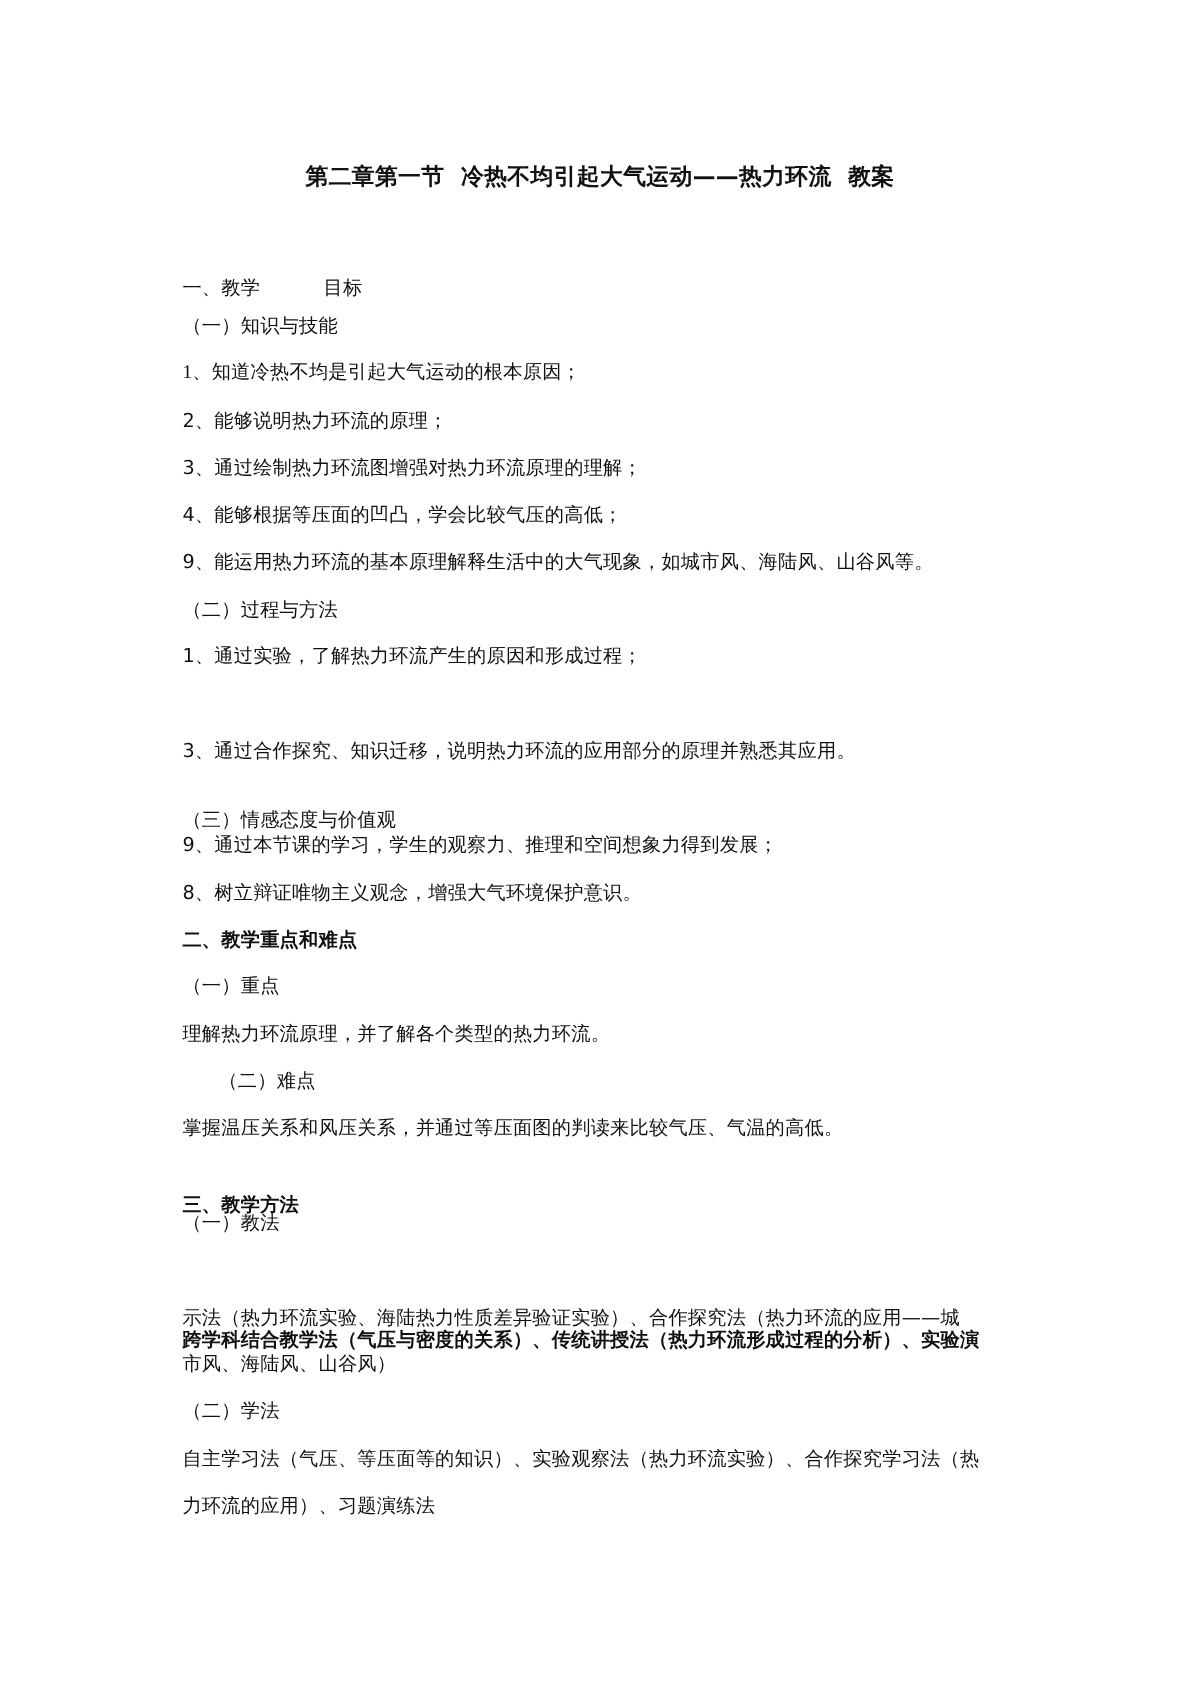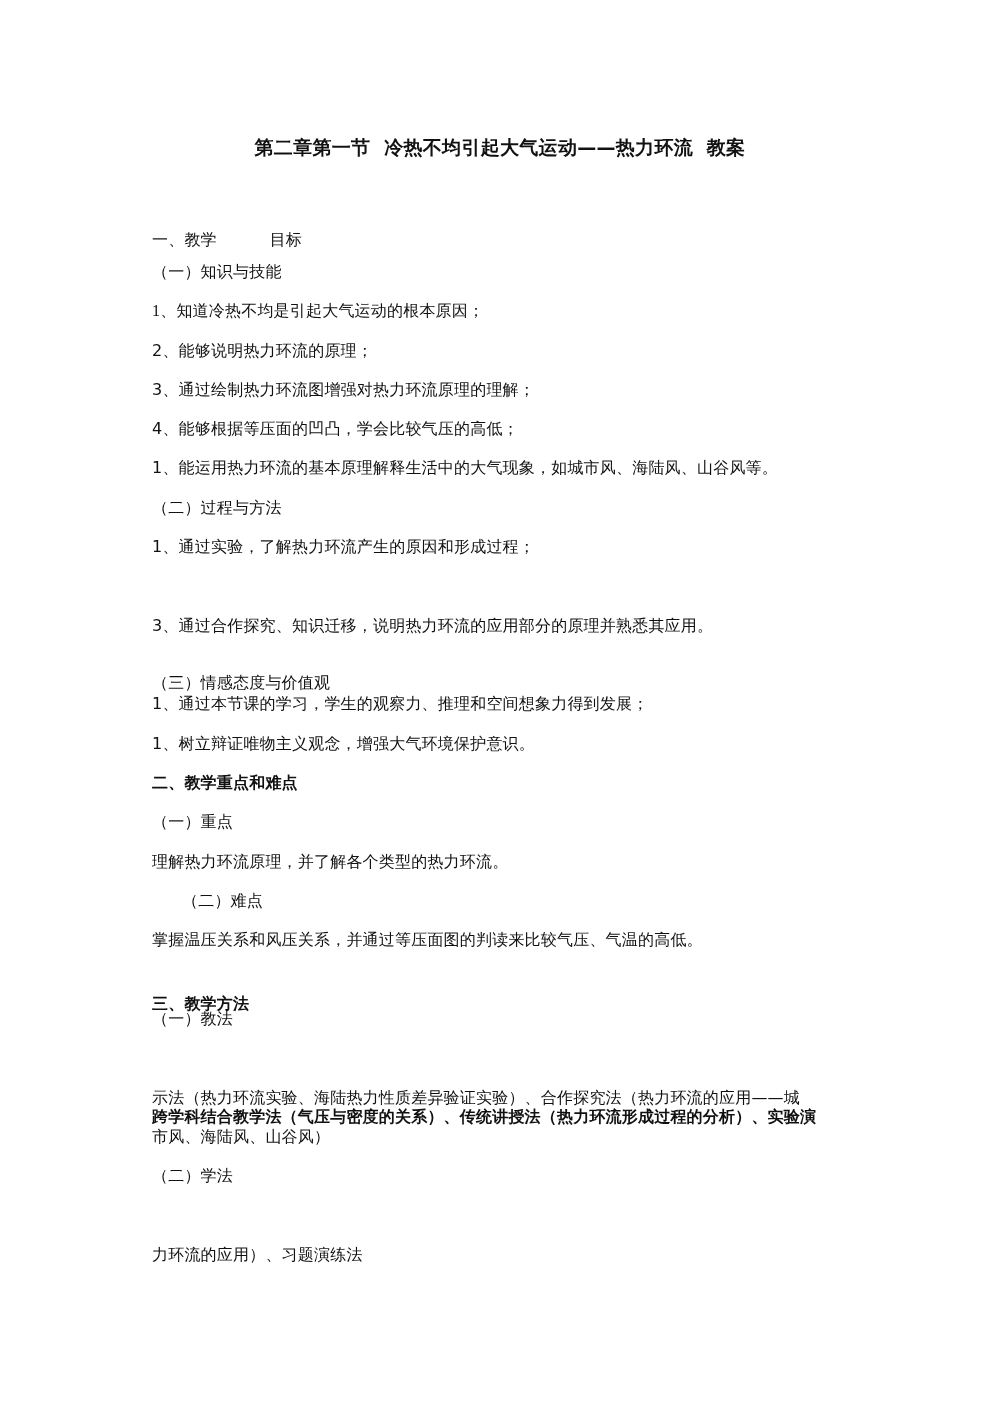--- a/index.html
+++ b/index.html
@@ -56,38 +56,39 @@
 <div class="page">
 
   <div class="title">第二章第一节  冷热不均引起大气运动——热力环流  教案</div>
 
   <div class="line" style="top:229px;">一、教学          目标</div>
   <div class="line sub" style="top:261px;">（一）知识与技能</div>
   <div class="line" style="top:300px;font-family:Liberation Serif, serif;">1、知道冷热不均是引起大气运动的根本原因；</div>
   <div class="line" style="top:340px;">2、能够说明热力环流的原理；</div>
   <div class="line" style="top:379px;">3、通过绘制热力环流图增强对热力环流原理的理解；</div>
   <div class="line" style="top:418px;">4、能够根据等压面的凹凸，学会比较气压的高低；</div>
-  <div class="line" style="top:457px;">1、能运用热力环流的基本原理解释生活中的大气现象，如城市风、海陆风、山谷风等。</div>
+  <div class="line" style="top:457px;">9、能运用热力环流的基本原理解释生活中的大气现象，如城市风、海陆风、山谷风等。</div>
 
   <div class="line sub" style="top:497px;">（二）过程与方法</div>
   <div class="line" style="top:536px;">1、通过实验，了解热力环流产生的原因和形成过程；</div>
   <div class="line" style="top:615px;">3、通过合作探究、知识迁移，说明热力环流的应用部分的原理并熟悉其应用。</div>
 
   <div class="line sub" style="top:672px;">（三）情感态度与价值观</div>
-  <div class="line" style="top:693px;">1、通过本节课的学习，学生的观察力、推理和空间想象力得到发展；</div>
-  <div class="line" style="top:733px;">1、树立辩证唯物主义观念，增强大气环境保护意识。</div>
+  <div class="line" style="top:693px;">9、通过本节课的学习，学生的观察力、推理和空间想象力得到发展；</div>
+  <div class="line" style="top:733px;">8、树立辩证唯物主义观念，增强大气环境保护意识。</div>
 
   <div class="line bold" style="top:772px;">二、教学重点和难点</div>
   <div class="line sub" style="top:811px;">（一）重点</div>
   <div class="line" style="top:851px;">理解热力环流原理，并了解各个类型的热力环流。</div>
   <div class="line sub" style="top:890px;margin-left:30px;">（二）难点</div>
   <div class="line" style="top:929px;">掌握温压关系和风压关系，并通过等压面图的判读来比较气压、气温的高低。</div>
 
   <div class="line bold" style="top:993px;">三、教学方法</div>
   <div class="line sub" style="top:1008px;">（一）教法</div>
   <div class="line" style="top:1106px;font-weight:bold;">跨学科结合教学法（气压与密度的关系）、传统讲授法（热力环流形成过程的分析）、实验演</div>
   <div class="line" style="top:1087px;">示法（热力环流实验、海陆热力性质差异验证实验）、合作探究法（热力环流的应用——城</div>
   <div class="line" style="top:1126px;">市风、海陆风、山谷风）</div>
 
   <div class="line sub" style="top:1165px;">（二）学法</div>
+  <div class="line" style="top:1205px;">自主学习法（气压、等压面等的知识）、实验观察法（热力环流实验）、合作探究学习法（热</div>
   <div class="line" style="top:1244px;">力环流的应用）、习题演练法</div>
 
 </div>
 
 </body></html>

